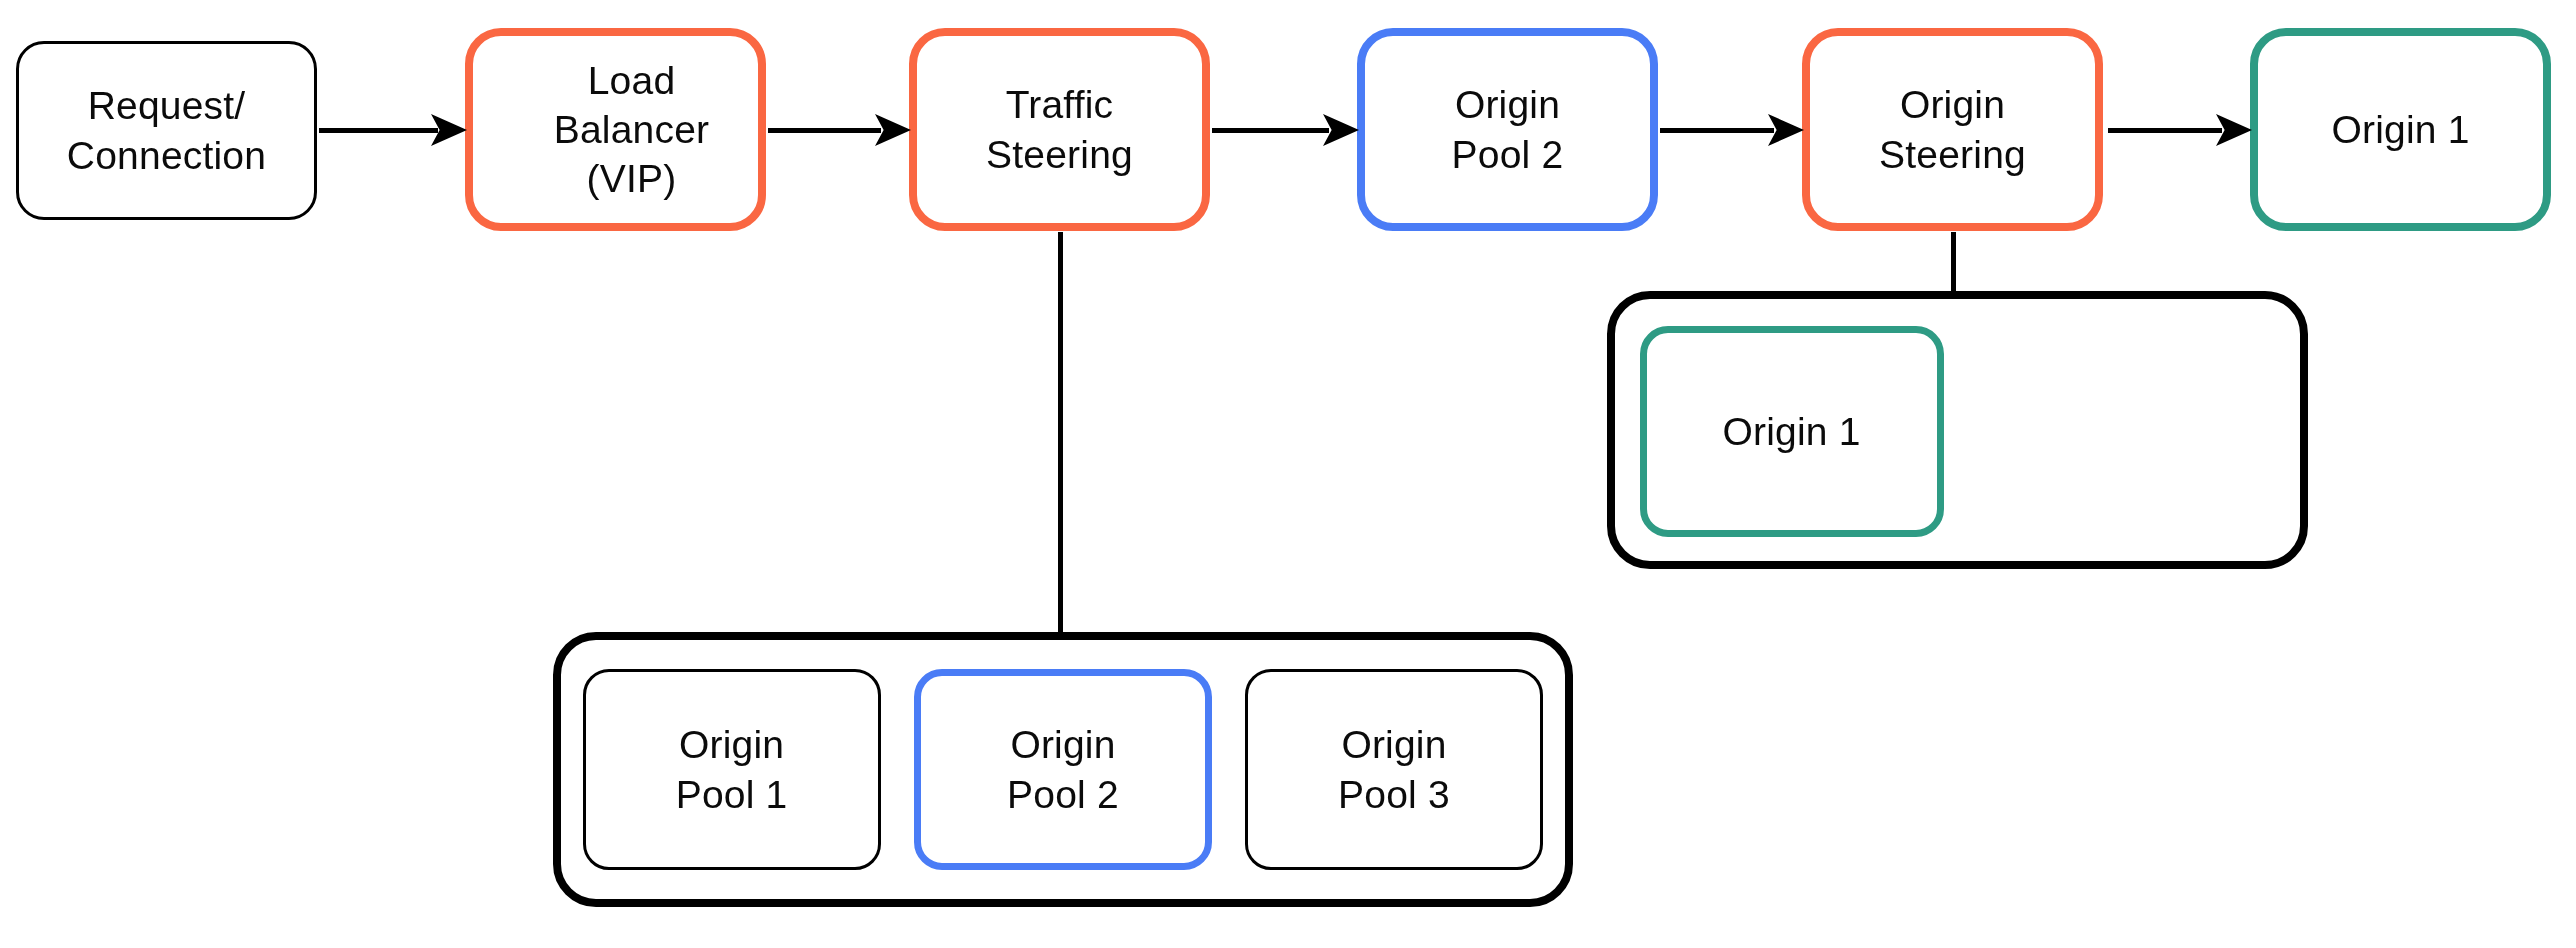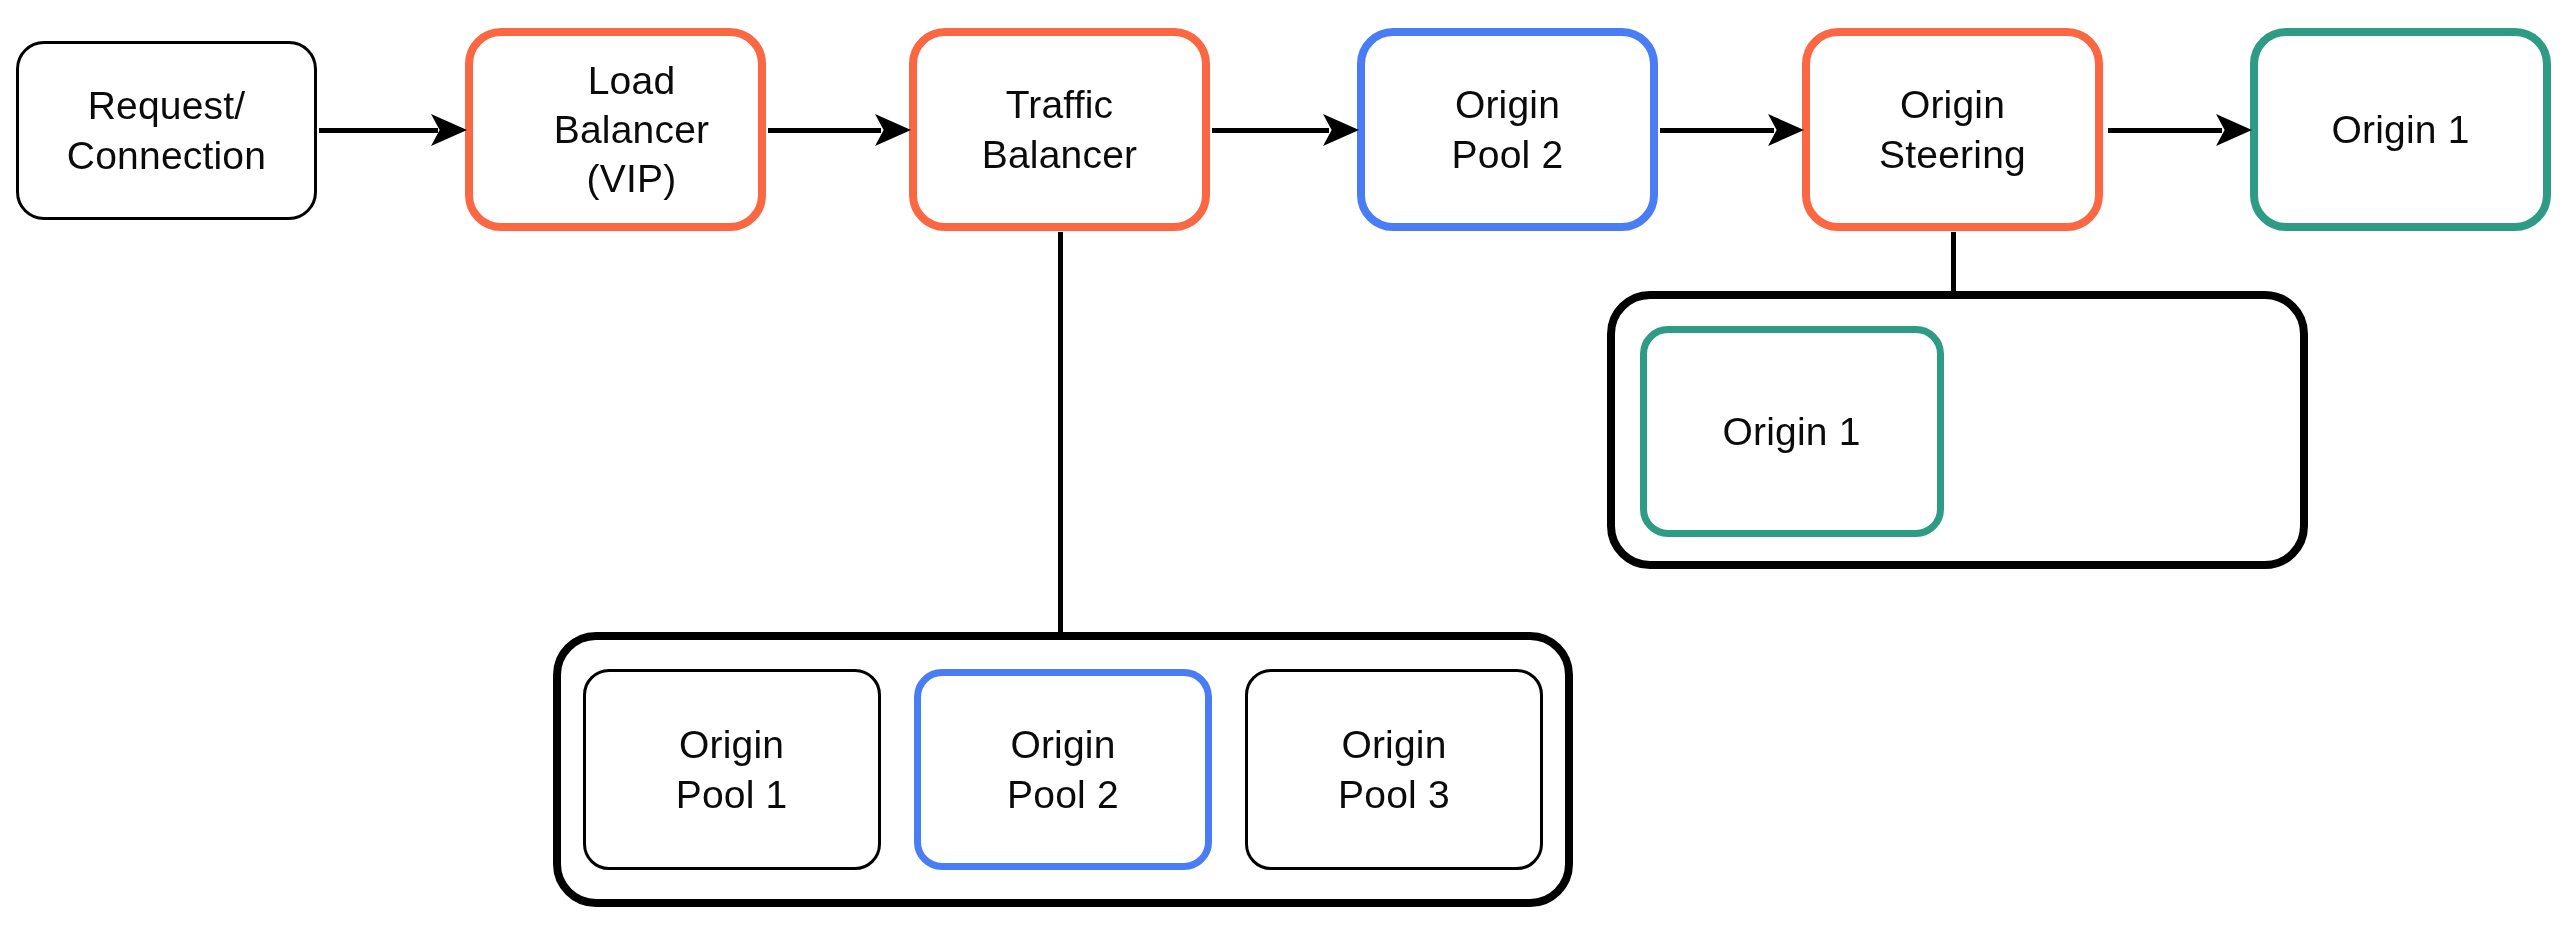--- a/index.html
+++ b/index.html
@@ -97,21 +97,21 @@
   </div>
 
   <div class="node n-thick pos-load-balancer" style="border-color: rgb(250, 103, 66); padding-left: 32px;">
     <span class="label">Load
 Balancer
 (VIP)</span>
   </div>
 
   <div class="node n-thick pos-traffic-steer" style="border-color: rgb(250, 103, 66);">
     <span class="label">Traffic
-Balancer</span>
+Steering</span>
   </div>
 
   <div class="node n-thick pos-origin-pool2" style="border-color: rgb(74, 124, 246);">
     <span class="label">Origin
 Pool 2</span>
   </div>
 
   <div class="node n-thick pos-origin-steer" style="border-color: rgb(250, 103, 66);">
     <span class="label">Origin
 Steering</span>

